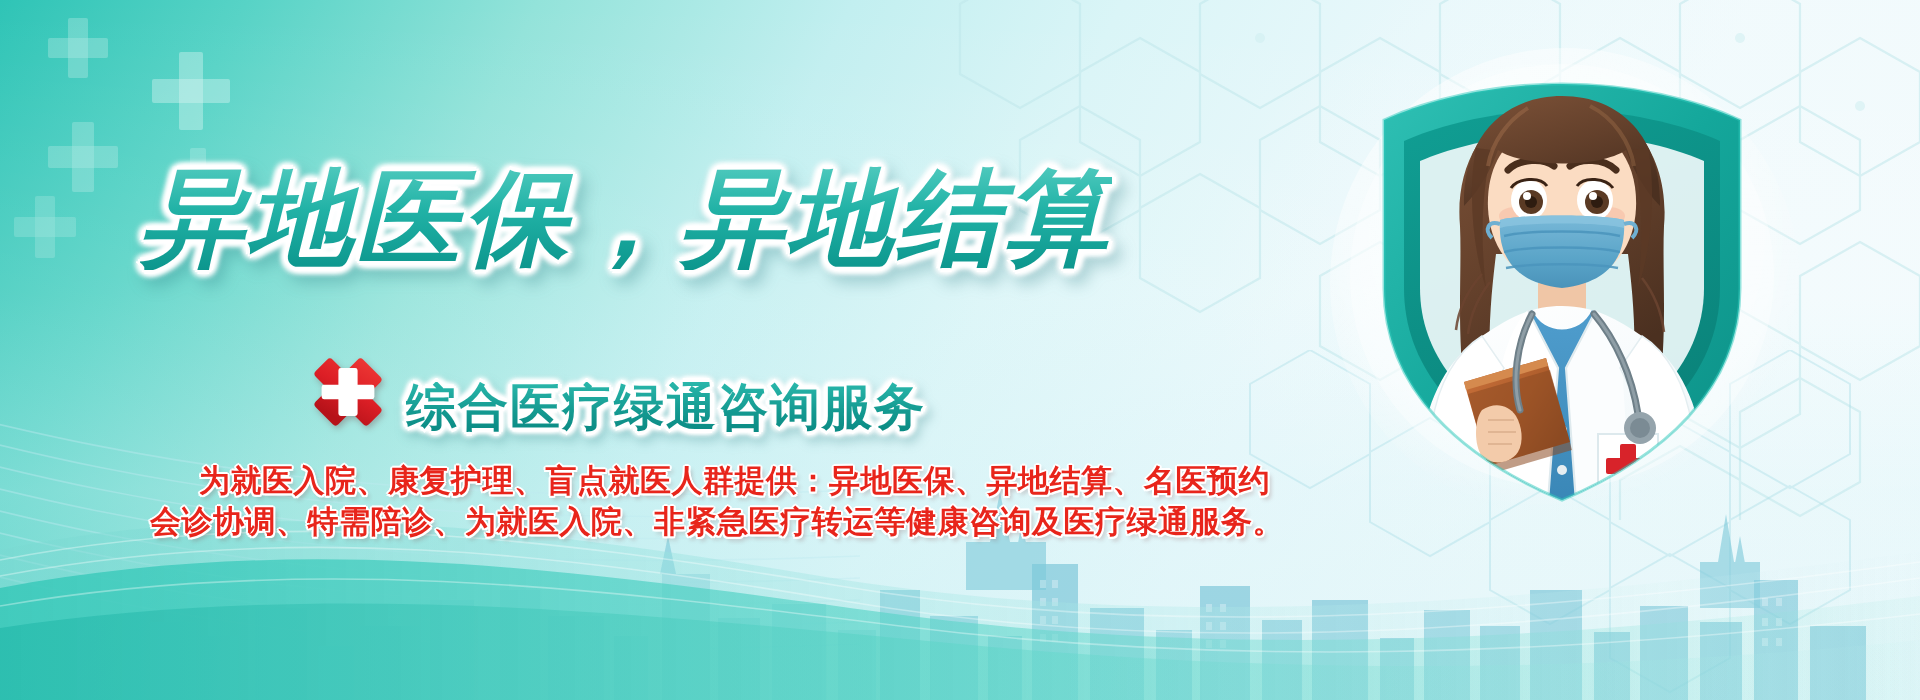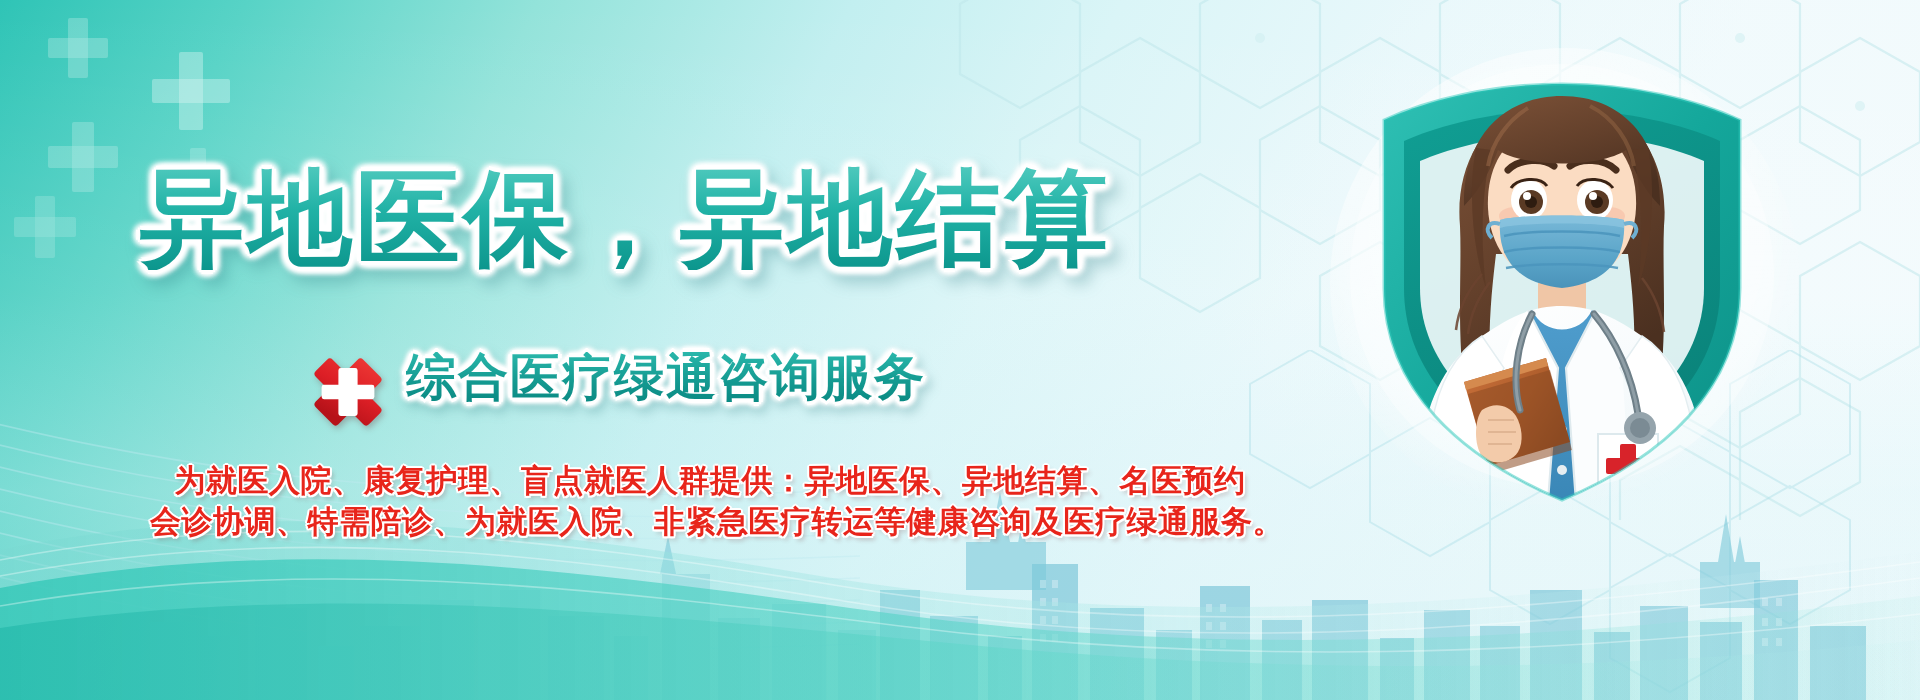--- a/index.html
+++ b/index.html
@@ -44,49 +44,50 @@
   .threadlines{position:absolute;left:-40px;bottom:30px;width:900px;height:300px;opacity:.5;}
 
   
   .content{position:absolute;left:0;top:0;width:1300px;height:700px;}
 
   .headline{
     position:absolute;left:140px;top:166px;
     font-size:104px;line-height:1;
     font-weight:bold;
     letter-spacing:4px;
+    font-style:italic;
     white-space:nowrap;
     color:#0f9b92;
     background:linear-gradient(180deg,#4ec9bd 0%, #21b2a6 42%, #0c968d 100%);
     -webkit-background-clip:text;background-clip:text;
     -webkit-text-fill-color:transparent;
     -webkit-text-stroke:0px;
     filter:drop-shadow(0 0 4px #ffffff) drop-shadow(2px 2px 0 #ffffff)
            drop-shadow(-2px -2px 0 #ffffff) drop-shadow(2px -2px 0 #ffffff)
            drop-shadow(-2px 2px 0 #ffffff) drop-shadow(7px 9px 7px rgba(40,120,125,.28));
   }
 
-  .subrow{position:absolute;left:308px;top:352px;display:flex;align-items:flex-start;gap:18px;}
+  .subrow{position:absolute;left:308px;top:352px;display:flex;align-items:flex-end;gap:18px;}
 
   .cross-badge{position:relative;width:80px;height:80px;flex:0 0 80px;}
   .cross-badge svg{display:block;width:80px;height:80px;
     filter:drop-shadow(2px 3px 3px rgba(90,20,20,.28));}
 
   .subtitle{
     font-size:50px;font-weight:bold;line-height:1;letter-spacing:2px;
     white-space:nowrap;
     background:linear-gradient(180deg,#2ab7ab 0%, #159b92 55%, #0a8a83 100%);
     -webkit-background-clip:text;background-clip:text;
     -webkit-text-fill-color:transparent;color:#139a91;
     filter:drop-shadow(0 0 3px #ffffff) drop-shadow(2px 2px 0 #fff)
            drop-shadow(-2px -2px 0 #fff) drop-shadow(2px -2px 0 #fff)
            drop-shadow(-2px 2px 0 #fff) drop-shadow(4px 6px 5px rgba(40,120,125,.25));
   }
 
-  .desc{position:absolute;left:150px;top:460px;width:1120px;text-align:center;}
+  .desc{position:absolute;left:150px;top:460px;width:1120px;text-align:right;}
   .desc .line{
     font-size:31px;font-weight:bold;line-height:41px;letter-spacing:.5px;
     color:#e8251b;white-space:nowrap;
     text-shadow:
       1.5px 1.5px 0 #ffffff, -1.5px -1.5px 0 #ffffff,
       1.5px -1.5px 0 #ffffff, -1.5px 1.5px 0 #ffffff,
       0 2px 0 #ffffff, 0 -2px 0 #ffffff, 2px 0 0 #ffffff, -2px 0 0 #ffffff,
       3px 4px 4px rgba(120,60,60,.30);
   }
 

